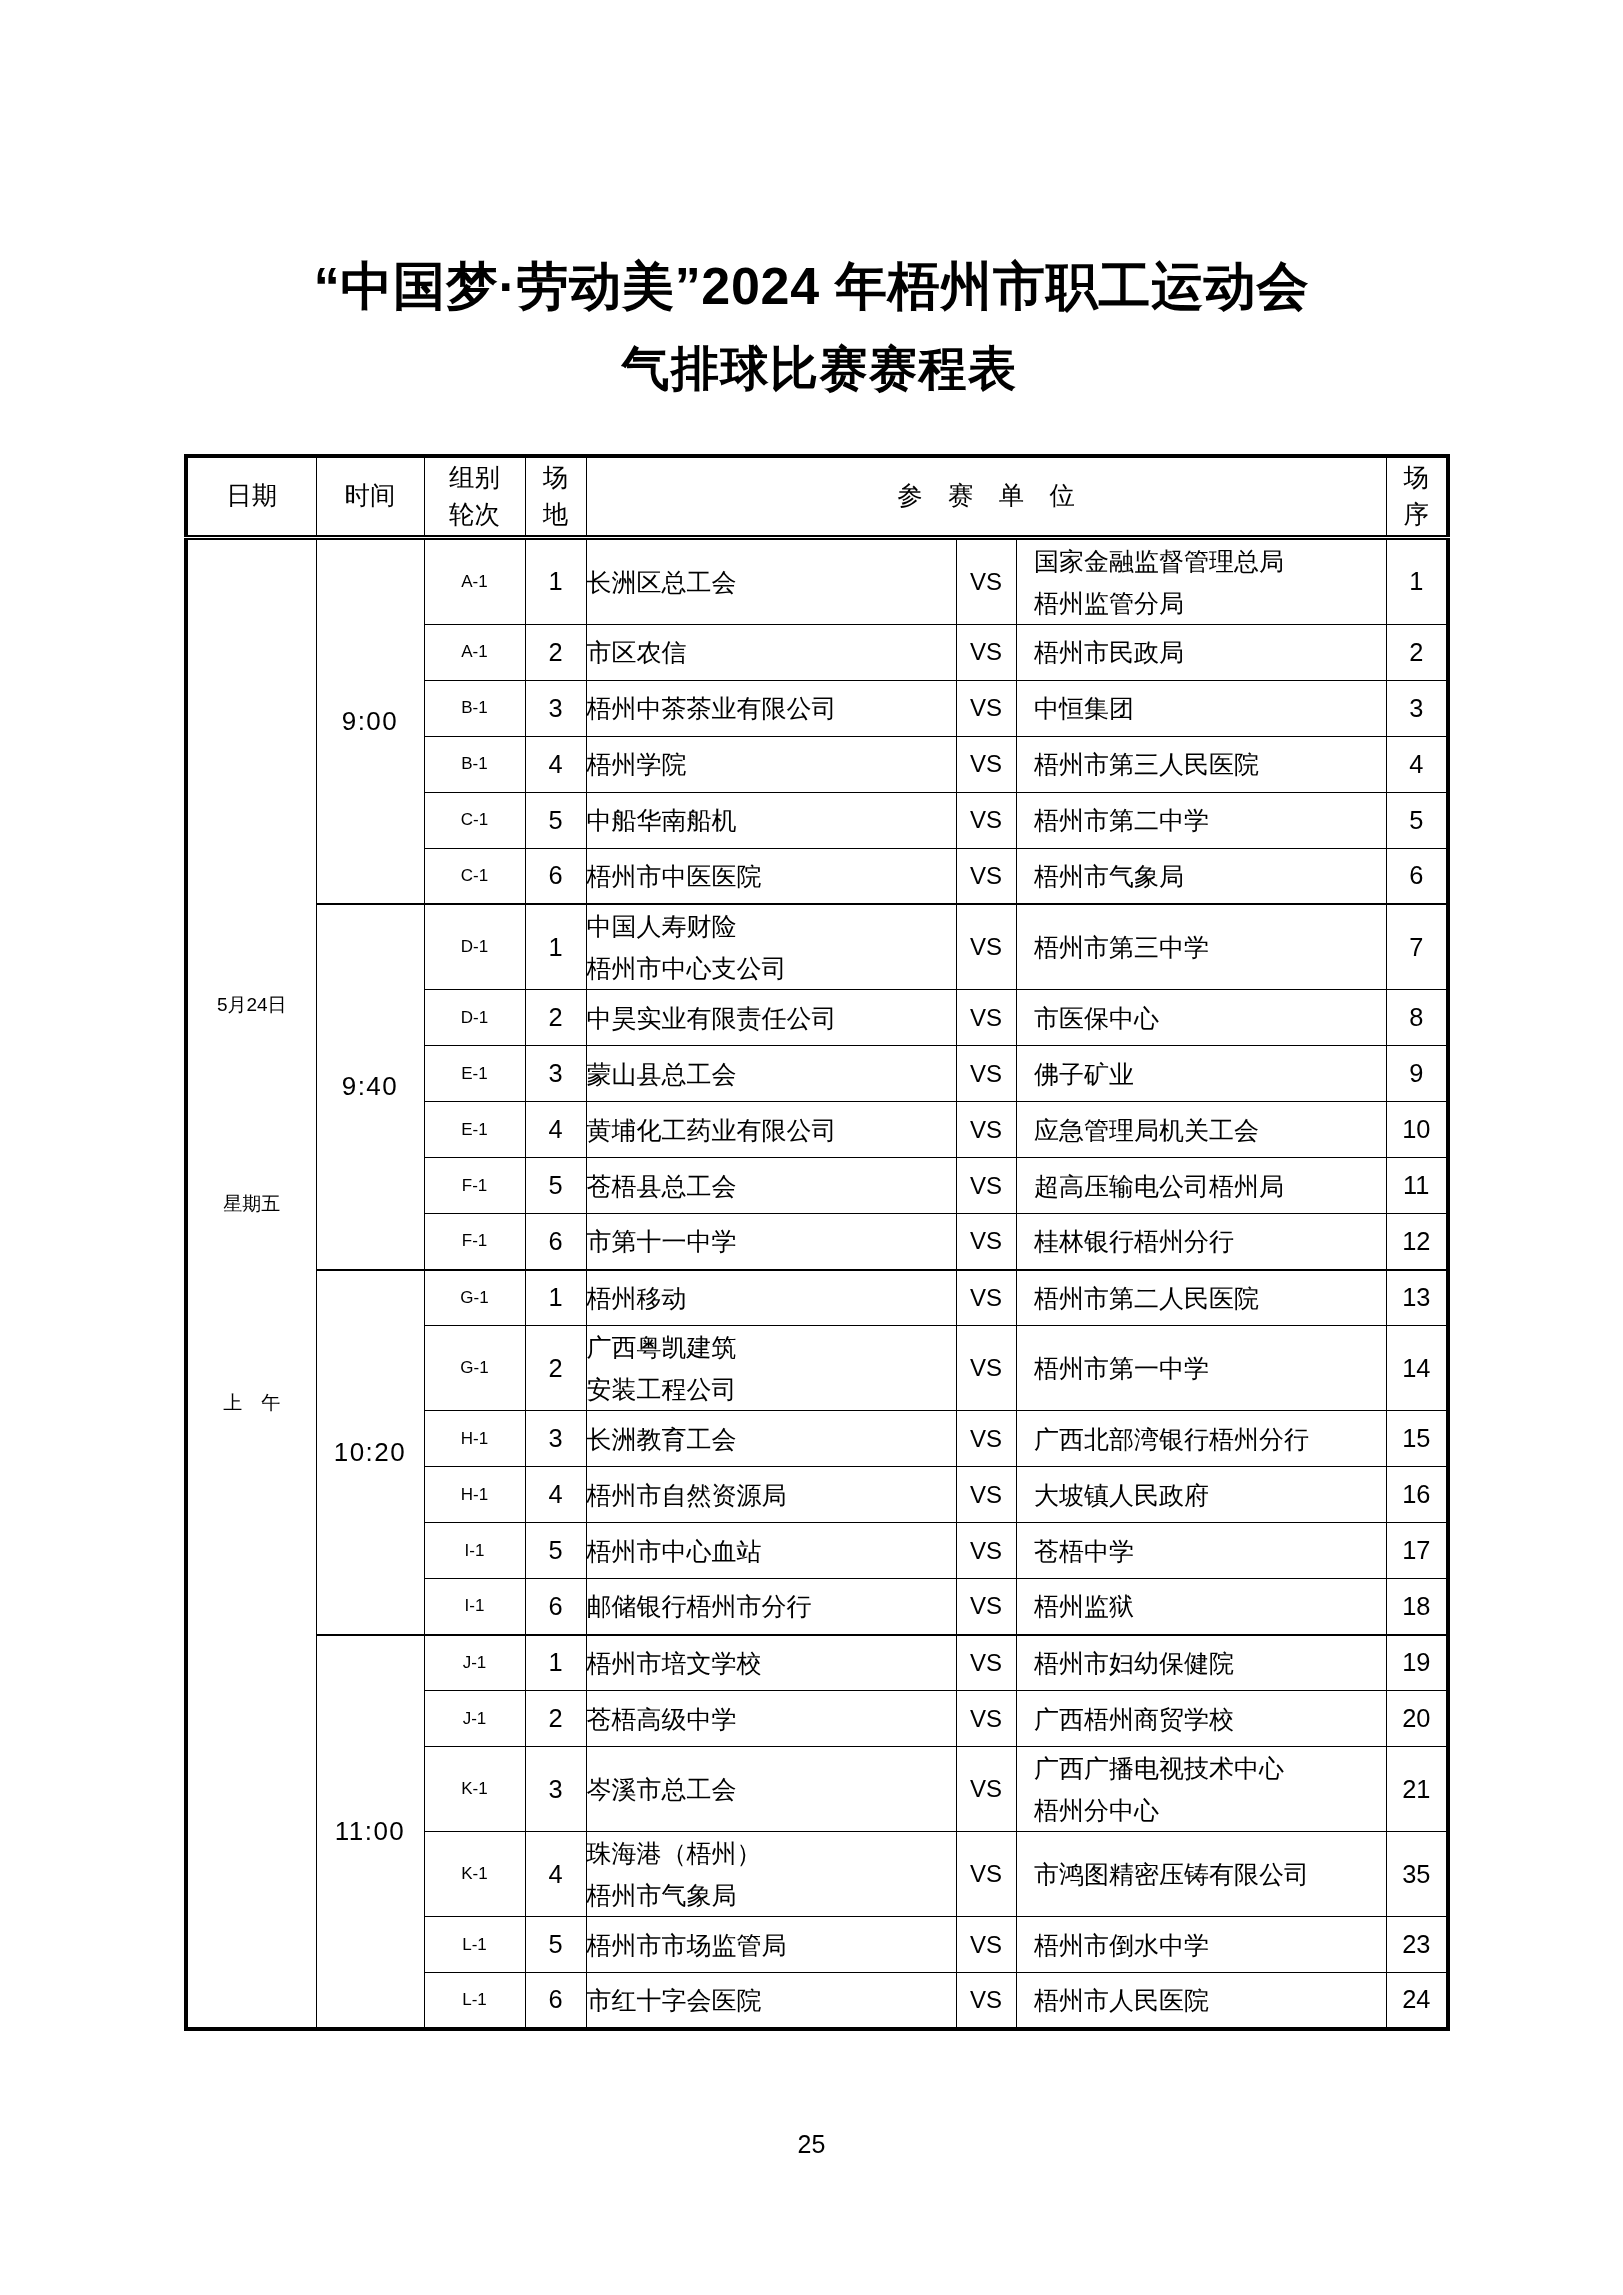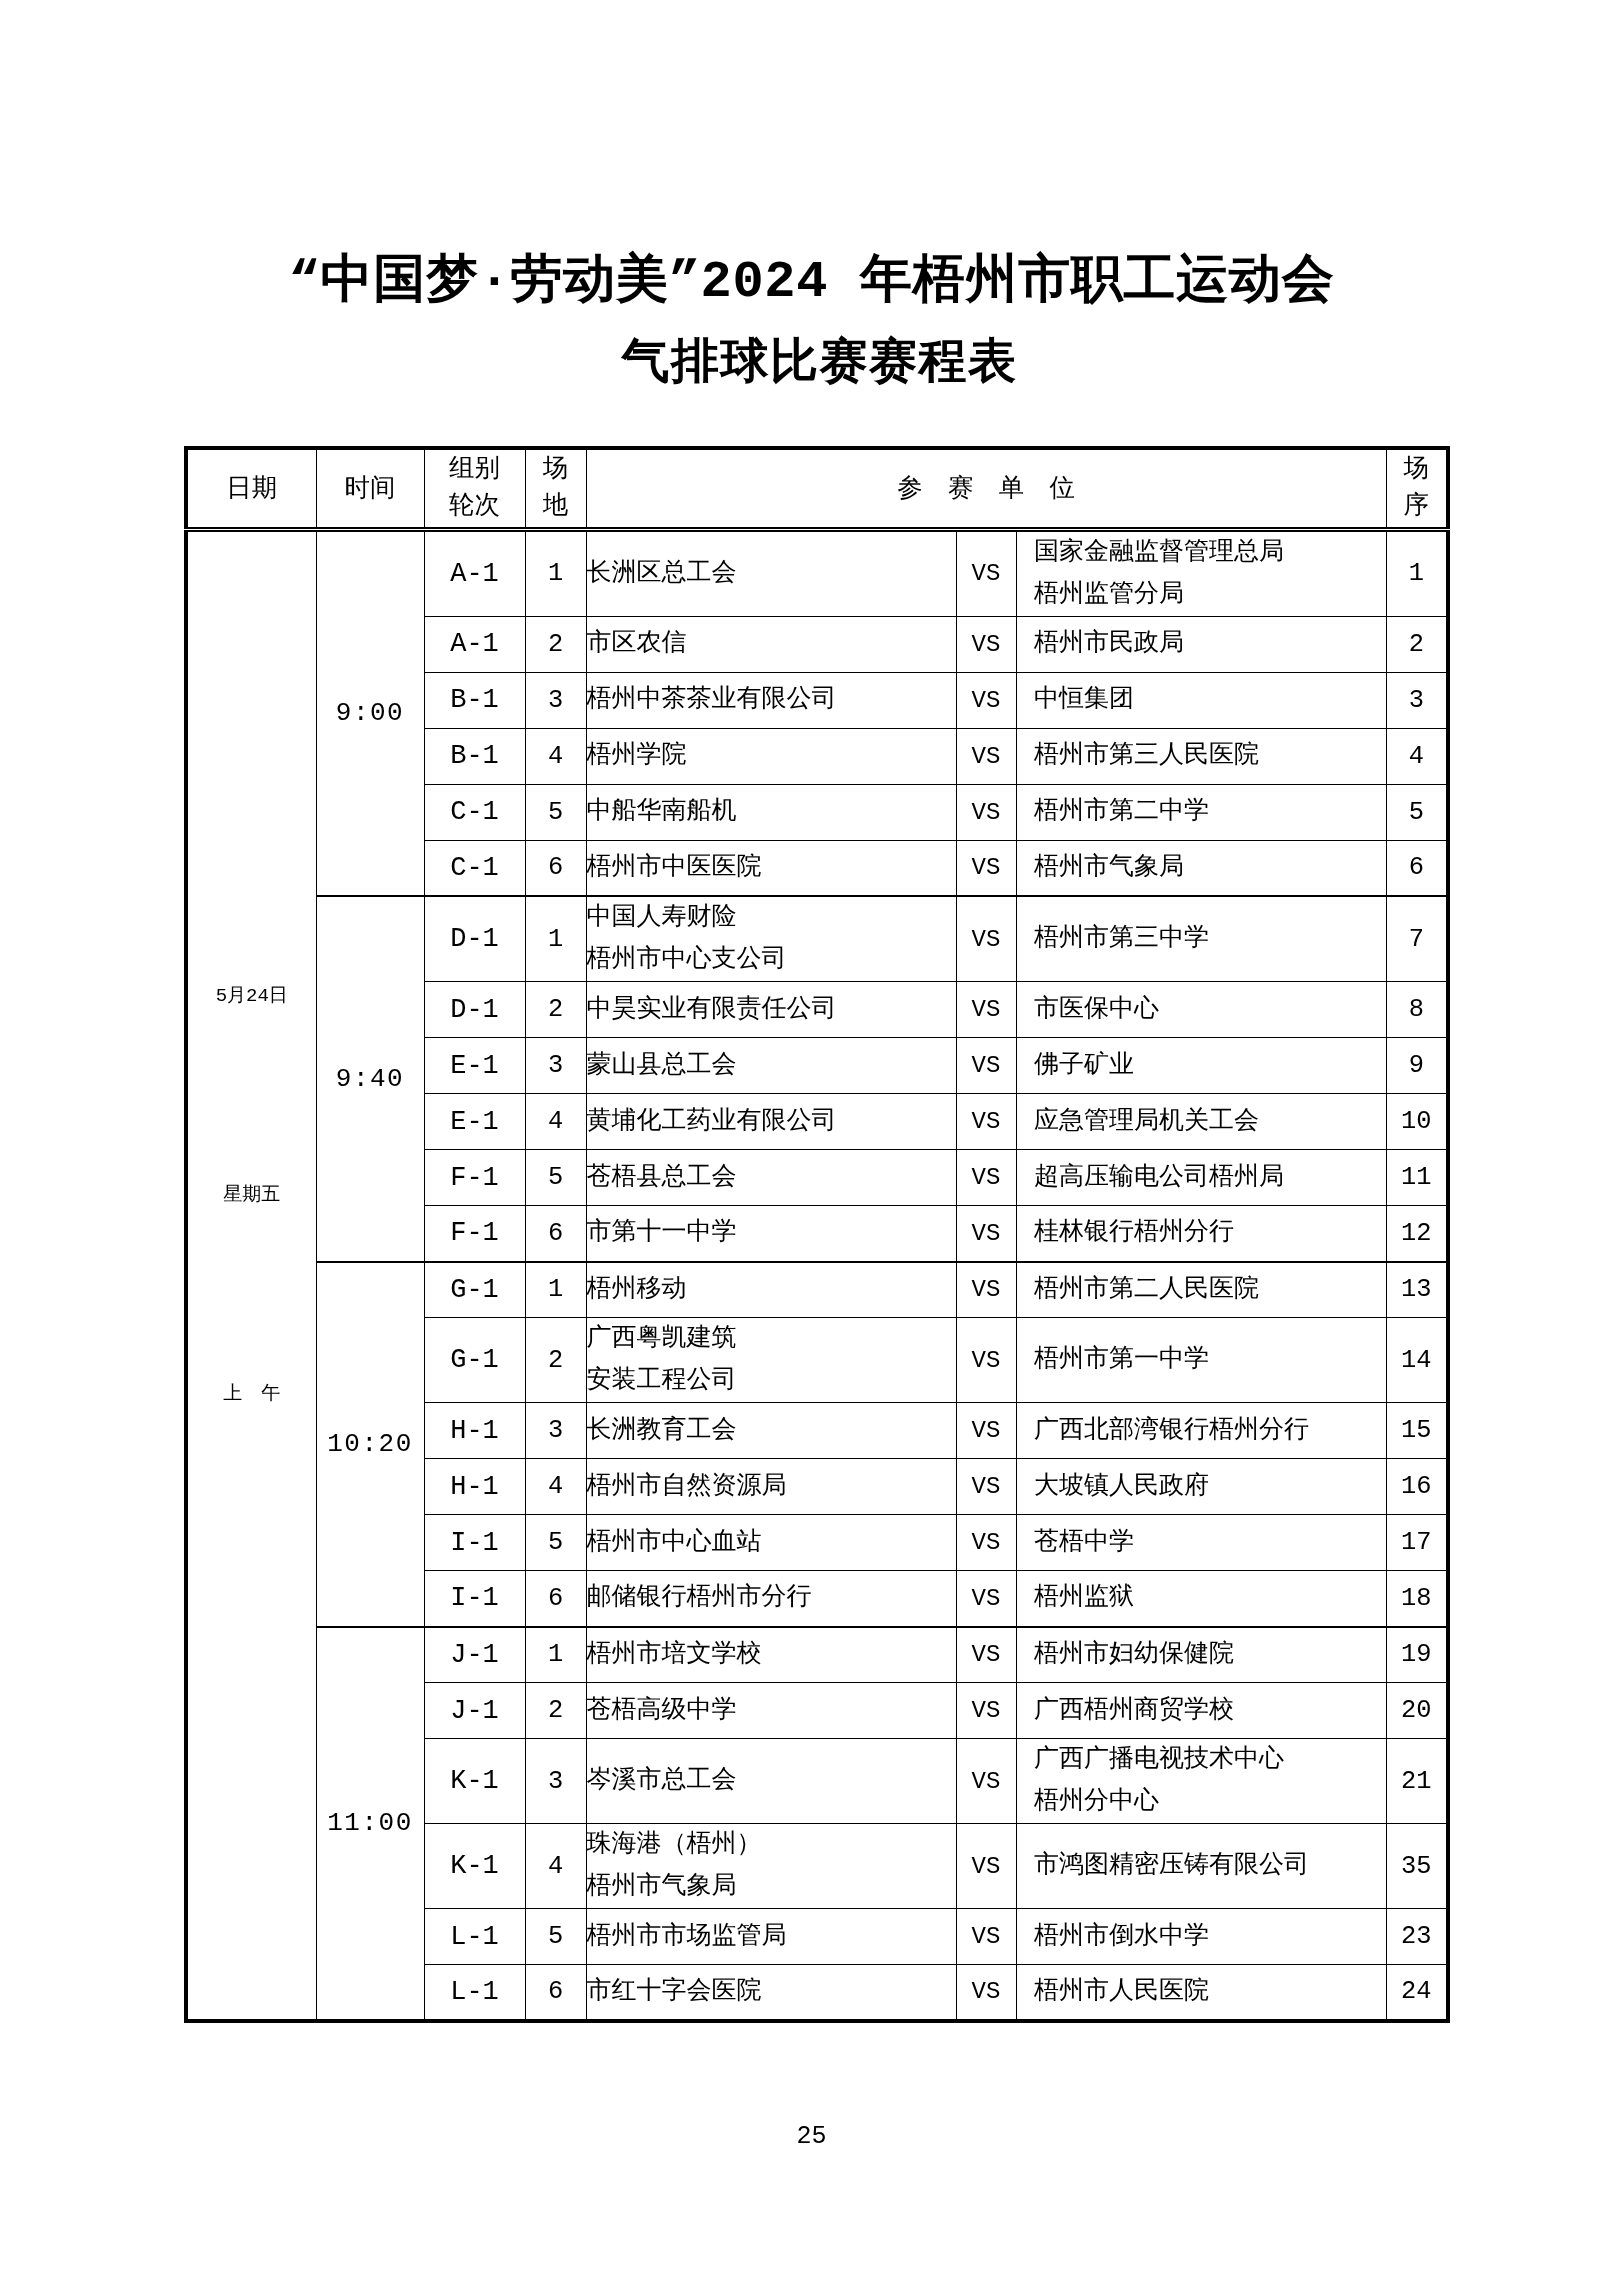--- a/index.html
+++ b/index.html
@@ -2,22 +2,23 @@
 <html style="font-size:11.6px"><head>
 <meta charset="utf-8">
 <style>
   html, body { margin: 0; padding: 0; background: #ffffff; }
   .page {
     position: relative;
     width: 1623px;
     height: 2184px;
     background: #ffffff;
     color: #000000;
-    font-family: Liberation Mono, monospace;
+    font-family: Liberation Sans, sans-serif;
     overflow: hidden;
+    margin-top: 8px;
   }
   .title1 {
     position: absolute; top: 244px; left: 0; width: 100%;
     text-align: center; font-size: 52px; font-weight: 700;
     letter-spacing: 0.7px; white-space: nowrap;
   }
   .title2 {
     position: absolute; top: 329px; left: 8px; width: 100%;
     text-align: center; font-size: 48px; font-weight: 700;
     letter-spacing: 1.5px; white-space: nowrap;
@@ -49,21 +50,21 @@
   tr.h1 { height: 56px; }
   tr.h2 { height: 84px; }
   tr.block-start td { border-top: 2.9px solid #000; }
 
   td.c-date { font-size: 26px; }
   .date-stack { transform: translateY(-80px); }
   .dline { font-size: 19px; line-height: 35px; white-space: nowrap; }
   .dline + .dline { margin-top: 164px; }
 
   td.c-time  { font-size: 26px; letter-spacing: 1.5px; }
-  td.c-group { font-size: 27px; }
+  td.c-group { font-size: 17px; }
   td.c-court { font-size: 25.4px; }
   td.c-order { font-size: 25.4px; }
   td.c-vs    { font-size: 24px; }
 
   .tline { font-size: 25px; line-height: 42px; white-space: nowrap; }
   td.c-home { text-align: left; padding-right: 13px; }
   td.c-away { text-align: left;  padding-left: 17.4px; }
 
   .pageno {
     position: absolute; top: 2122px; left: 0; width: 100%;

